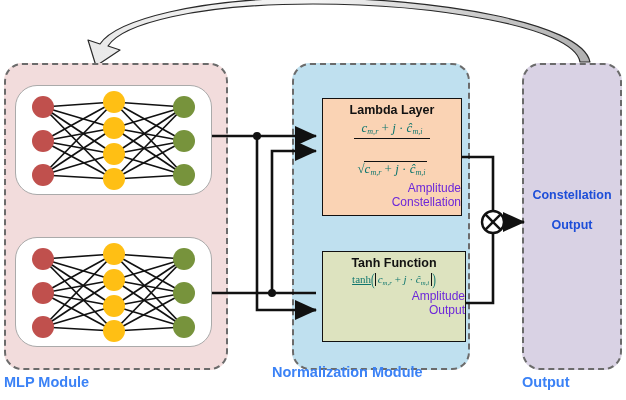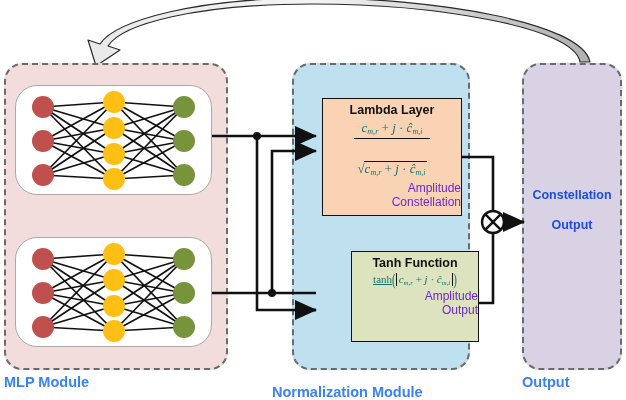--- a/index.html
+++ b/index.html
@@ -16,41 +16,41 @@
   
   .mlp-card{position:absolute;background:#ffffff;border:1.5px solid #aaaaaa;border-radius:22px;
             box-sizing:border-box;}
   #mlp-card-top{left:15px;top:85px;width:197px;height:110px;}
   #mlp-card-bottom{left:15px;top:237px;width:197px;height:110px;}
   .mlp-svg{position:absolute;left:0;top:0;}
 
   
   .fbox{position:absolute;border:1.6px solid #111;box-sizing:border-box;text-align:center;}
   #lambda-box{left:322px;top:98px;width:140px;height:118px;background:#fad3b4;}
-  #tanh-box{left:322px;top:251px;width:128px;height:91px;background:#dde3bf;margin-left:29px;}
+  #tanh-box{left:322px;top:251px;width:144px;height:91px;background:#dde3bf;}
   .fbox .ftitle{font-weight:bold;font-size:12.5px;color:#111;margin-top:4px;line-height:15px;}
   .fbox .fsub{font-size:12px;color:#6d28d9;line-height:14px;text-align:right;}
 
   
   .math{font-family:"Liberation Serif","DejaVu Serif",serif;color:#0f766e;text-decoration:underline;}
   .frac{display:inline-block;vertical-align:middle;text-align:center;line-height:1.05;}
   .frac .num{display:block;padding:0 3px 1px 3px;border-bottom:1.4px solid #111;}
   .frac .den{display:block;padding:1px 3px 0 3px;margin-top:21px;}
   .mi{font-style:italic;}
   .sub{font-size:0.62em;font-style:italic;vertical-align:-0.28em;letter-spacing:0;}
   .radic{display:inline-block;}
   .radic .rbar{display:inline-block;border-top:1.3px solid #111;padding:0 1px;margin-left:-1px;}
   .bar-abs{display:inline-block;border-left:1.1px solid #111;border-right:1.1px solid #111;
            padding:0 2px;}
   .paren{display:inline-block;transform:scaleY(1.45);transform-origin:center;font-weight:normal;}
 
   
   .modlabel{position:absolute;font-weight:bold;font-size:14.5px;color:#3b82f6;text-align:left;}
   #label-mlp{left:4px;top:374px;width:224px;}
-  #label-norm{left:272px;top:384px;width:218px;}
+  #label-norm{left:272px;top:364px;width:218px;}
   #label-out{left:522px;top:374px;width:100px;}
 
   #bp-label{position:absolute;left:203px;top:14px;width:220px;text-align:center;
             font-weight:bold;font-size:15px;color:#111;}
 
   .outtext{position:absolute;width:100px;text-align:center;font-weight:bold;font-size:12.5px;color:#1d4ed8;}
   #out-line1{left:522px;top:188px;}
   #out-line2{left:522px;top:218px;}
 
   #wires,#bparrow{position:absolute;left:0;top:0;pointer-events:none;}

